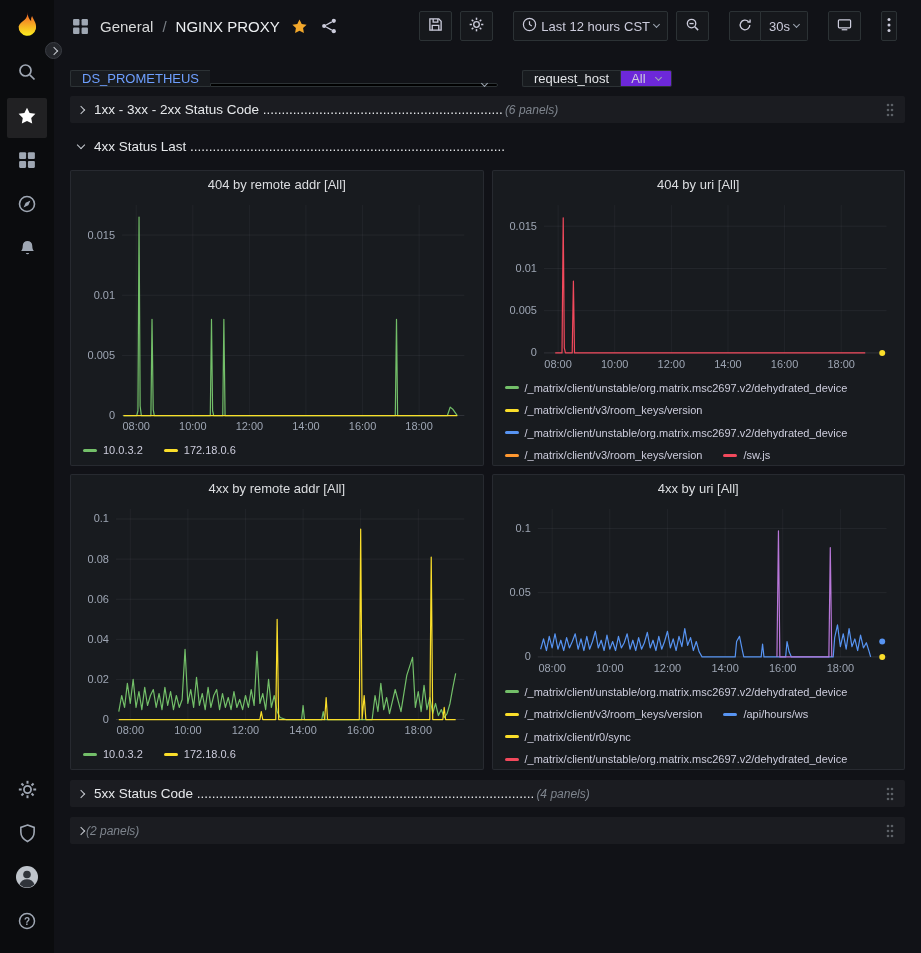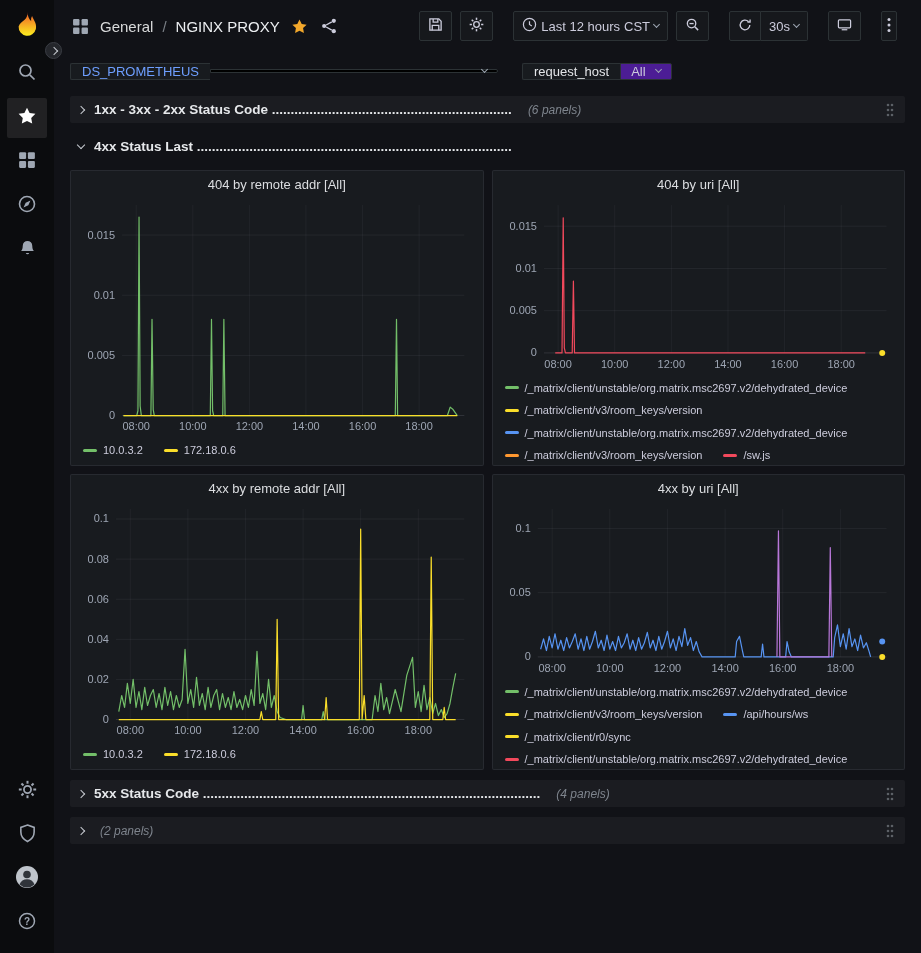--- a/index.html
+++ b/index.html
@@ -22,36 +22,36 @@
   .crumb-title{font-size:15px;color:#eceef1;font-weight:500;white-space:nowrap}
   .icon-btn{background:none;border:none;display:inline-flex;align-items:center;justify-content:center;cursor:pointer;padding:2px}
   .tb-right{display:flex;align-items:center;gap:8px}
   .btn{height:30px;display:inline-flex;align-items:center;gap:4px;padding:0 8px;background:#16181c;border:1px solid #2c3235;border-radius:2px;color:#ccccdc;font-size:13px;cursor:pointer;white-space:nowrap}
   .btn-group{display:inline-flex}
   .btn-group .btn:first-child{border-radius:2px 0 0 2px}
   .btn-group .btn:last-child{border-left:0;border-radius:0 2px 2px 0}
   .ml12{margin-left:12px}
   
   .subnav{flex:0 0 38px;height:38px;display:flex;align-items:center;padding:0 16px}
-  .var-group{display:flex;align-items:center;height:32px}
+  .var-group{display:flex;align-items:flex-end;height:32px}
   .var-label{display:flex;align-items:center;padding:0 11px;background:#181b1f;border:1px solid #2c3235;border-right:0;font-size:13px;color:#e3e5e8;border-radius:2px 0 0 2px;white-space:nowrap}
   .var-label.blue{color:#6e9fff;font-weight:500}
-  .var-value{display:flex;align-items:center;gap:10px;padding:0 10px;background:#4c1d95;border:1px solid #2c3235;font-size:13px;border-radius:0 2px 2px 0;cursor:pointer}
+  .var-value{display:flex;align-items:center;gap:10px;padding:0 10px;background:#6d28d9;border:1px solid #2c3235;font-size:13px;border-radius:0 2px 2px 0;cursor:pointer}
   .var-value.redacted{background:#000;width:288px;justify-content:flex-end}
   .gap24{width:24px;flex:0 0 24px}
   
   .dash{flex:1;padding:6px 16px 0;overflow:hidden}
   .row-head{height:27px;display:flex;align-items:center;margin-bottom:10px;padding:0 8px 0 8px;border-radius:2px;cursor:pointer}
   .row-head.collapsed{background:rgba(255,255,255,.045)}
   .chev{display:inline-block;width:6px;height:6px;border-right:1.6px solid #c7cbd1;border-bottom:1.6px solid #c7cbd1;flex:0 0 auto}
   .chev.right{transform:rotate(-45deg)}
   .chev.down{transform:rotate(45deg);margin-top:-3px}
   .caret{display:inline-block;width:5px;height:5px;border-right:1.4px solid #9fa7b3;border-bottom:1.4px solid #9fa7b3;transform:rotate(45deg);margin-top:-3px;flex:0 0 auto}
-  .row-title{margin-left:10px;font-size:13.5px;font-weight:700;color:#e6e8eb;white-space:nowrap;overflow:hidden}
-  .row-count{margin-left:16px;font-size:12px;font-style:italic;color:#7e848d;white-space:nowrap}
+  .row-title{margin-left:10px;font-size:13.5px;font-weight:400;color:#e6e8eb;white-space:nowrap;overflow:hidden}
+  .row-count{margin-left:2px;font-size:12px;font-style:italic;color:#7e848d;white-space:nowrap}
   .row-spacer{flex:1}
   .drag-handle{display:inline-flex;align-items:center;cursor:grab;padding:2px}
   .panel-grid{display:grid;grid-template-columns:1fr 1fr;gap:8px;margin-bottom:10px}
   .panel{height:296px;background:#181b1f;border:1px solid rgba(204,204,220,.09);border-radius:2px;display:flex;flex-direction:column;overflow:hidden}
   .panel-title{flex:0 0 26px;height:26px;display:flex;align-items:center;justify-content:center;font-size:13px;font-weight:500;color:#dcdee1;cursor:pointer}
   .chart-wrap{flex:1;min-height:0;padding:0 6px}
   .chart-wrap svg{display:block;width:100%;height:100%}
   svg text{font-family:"Liberation Sans",sans-serif}
   .legend{flex:0 0 auto;padding:2px 10px 5px 12px;font-size:11px;line-height:20px;color:#ccccdc;overflow:hidden}
   .legend.clip{height:92px}

